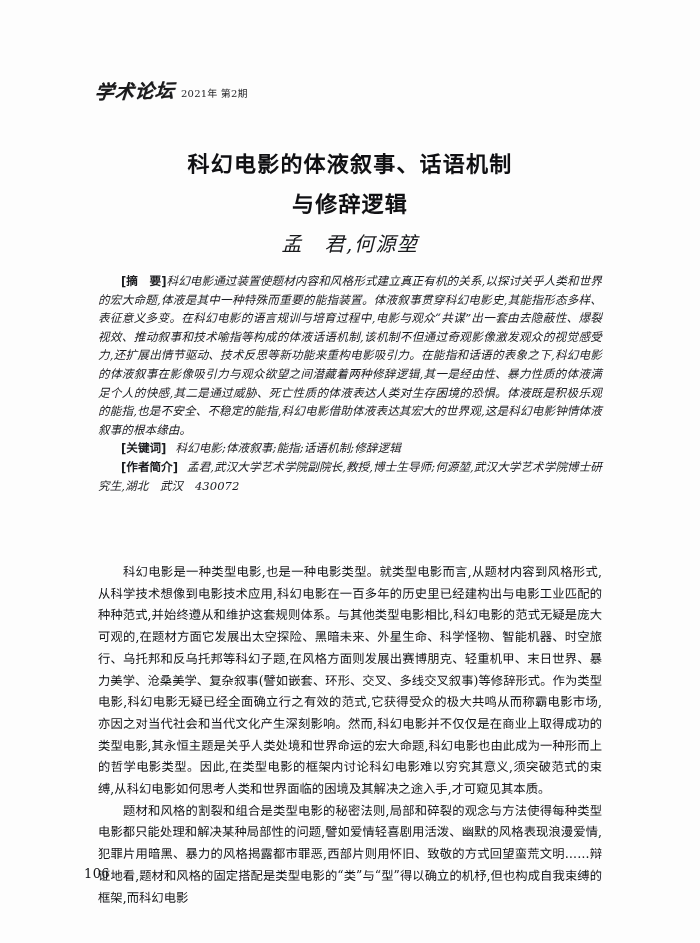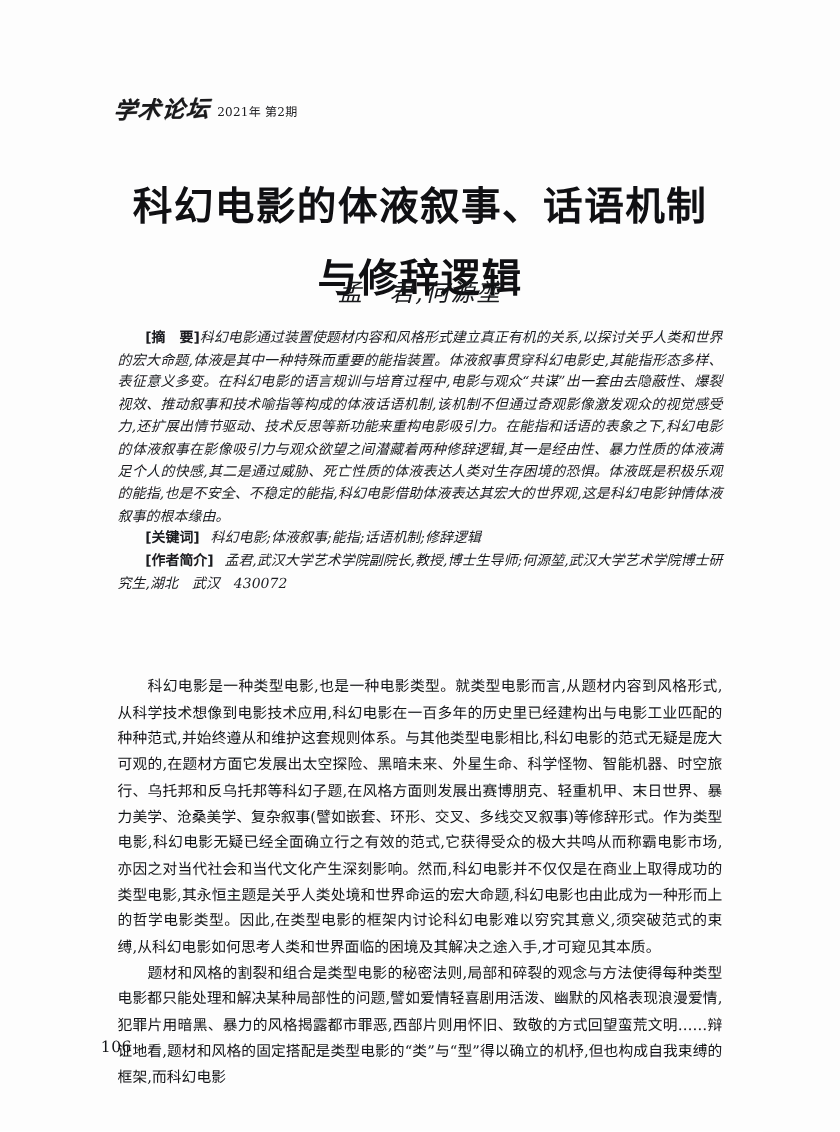--- a/index.html
+++ b/index.html
@@ -54,27 +54,27 @@
   }
 
   
   .article-title {
     position: absolute;
     left: 60px;
     right: 60px;
     top: 130px;
     text-align: center;
     font-family: "DejaVu Sans", "Liberation Sans", sans-serif;
-    font-size: 33px;
+    font-size: 22px;
     font-weight: 700;
     line-height: 40px;
     letter-spacing: 1.2px;
     color: #101013;
   }
-  .article-title .line2 { display: block; margin-top: 20px; }
+  .article-title .line2 { display: block; }
 
   
   .authors {
     position: absolute;
     left: 0;
     right: 0;
     top: 228px;
     text-align: center;
     font-size: 20px;
     letter-spacing: 1.5px;

